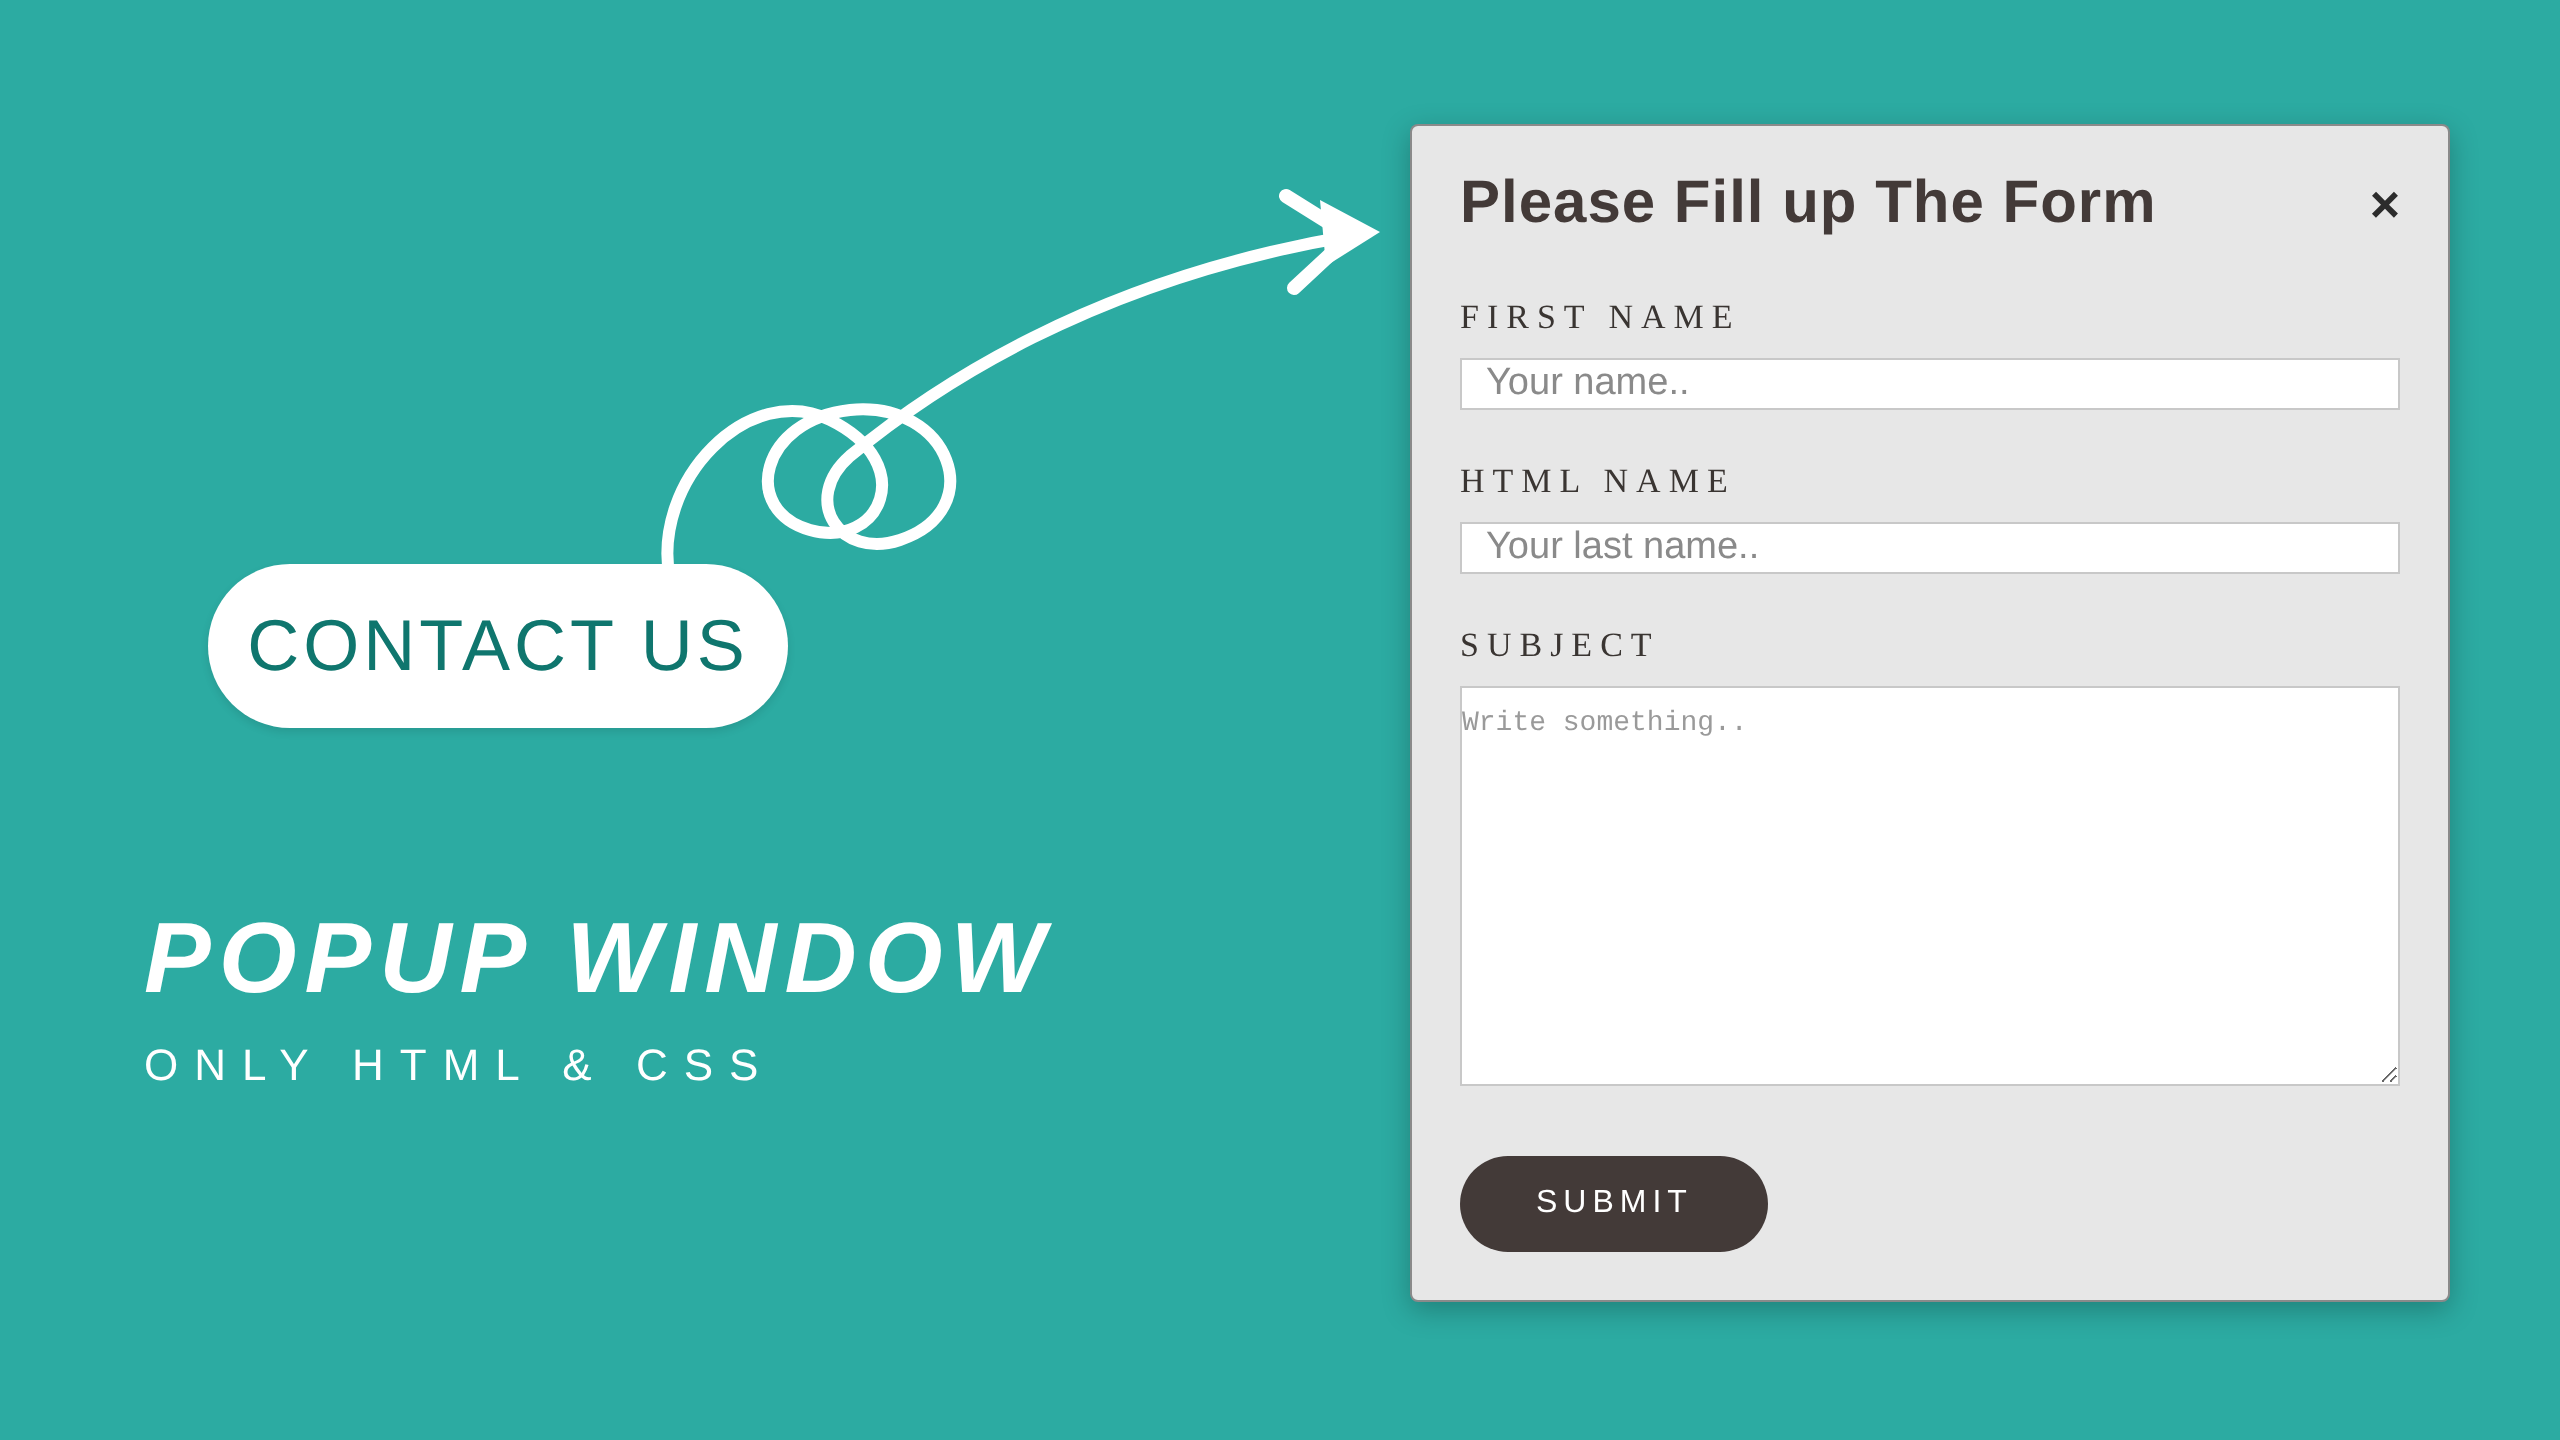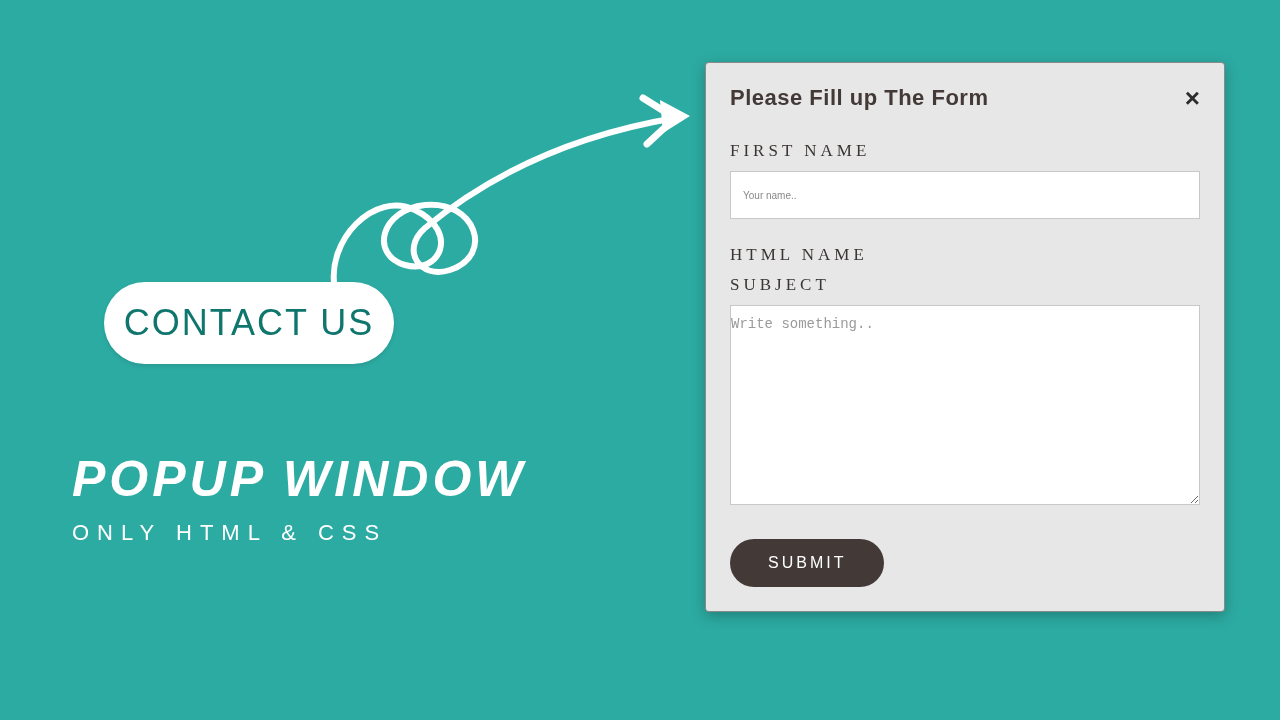--- a/index.html
+++ b/index.html
@@ -74,21 +74,21 @@
     box-shadow: 0 4px 14px rgba(0,0,0,0.25);
   }
   .popup-head {
     display: flex;
     justify-content: space-between;
     align-items: center;
     margin-bottom: 30px;
   }
   .popup-head h2 {
     color: #433A38;
-    font-size: 22px;
+    font-size: 30px;
     font-weight: 800;
     letter-spacing: 0.5px;
     font-family: "Segoe UI", Arial, sans-serif;
   }
   .close {
     font-size: 26px;
     color: #2c2c2c;
     font-weight: 700;
     cursor: pointer;
     line-height: 1;
@@ -99,25 +99,25 @@
     color: #3a3532;
     font-size: 17px;
     letter-spacing: 4px;
     margin-bottom: 10px;
     margin-top: 4px;
     font-family: Liberation Serif, serif;
   }
 
   .text-input {
     width: 100%;
-    height: 48px;
+    height: 26px;
     border: 1px solid #c8c8c8;
     background: #fff;
     padding: 0 12px;
-    font-size: 10px;
+    font-size: 19px;
     color: #555;
     margin-bottom: 22px;
     font-family: Arial, sans-serif;
   }
   .text-input::placeholder { color: #8a8a8a; }
 
   .textarea {
     width: 100%;
     height: 200px;
     border: 1px solid #c8c8c8;
@@ -171,18 +171,19 @@
 <div class="popup">
   <div class="popup-head">
     <h2>Please Fill up The Form</h2>
     <span class="close">×</span>
   </div>
 
   <label class="field-label">FIRST NAME</label>
   <input class="text-input" type="text" placeholder="Your name.." style="">
 
   <label class="field-label">HTML NAME</label>
+  <input class="text-input" type="text" placeholder="Your last name.." style="">
 
   <label class="field-label">SUBJECT</label>
   <textarea class="textarea" placeholder="Write something.." style=""></textarea>
 
   <button class="submit-btn">SUBMIT</button>
 </div>
 
 </body></html>

